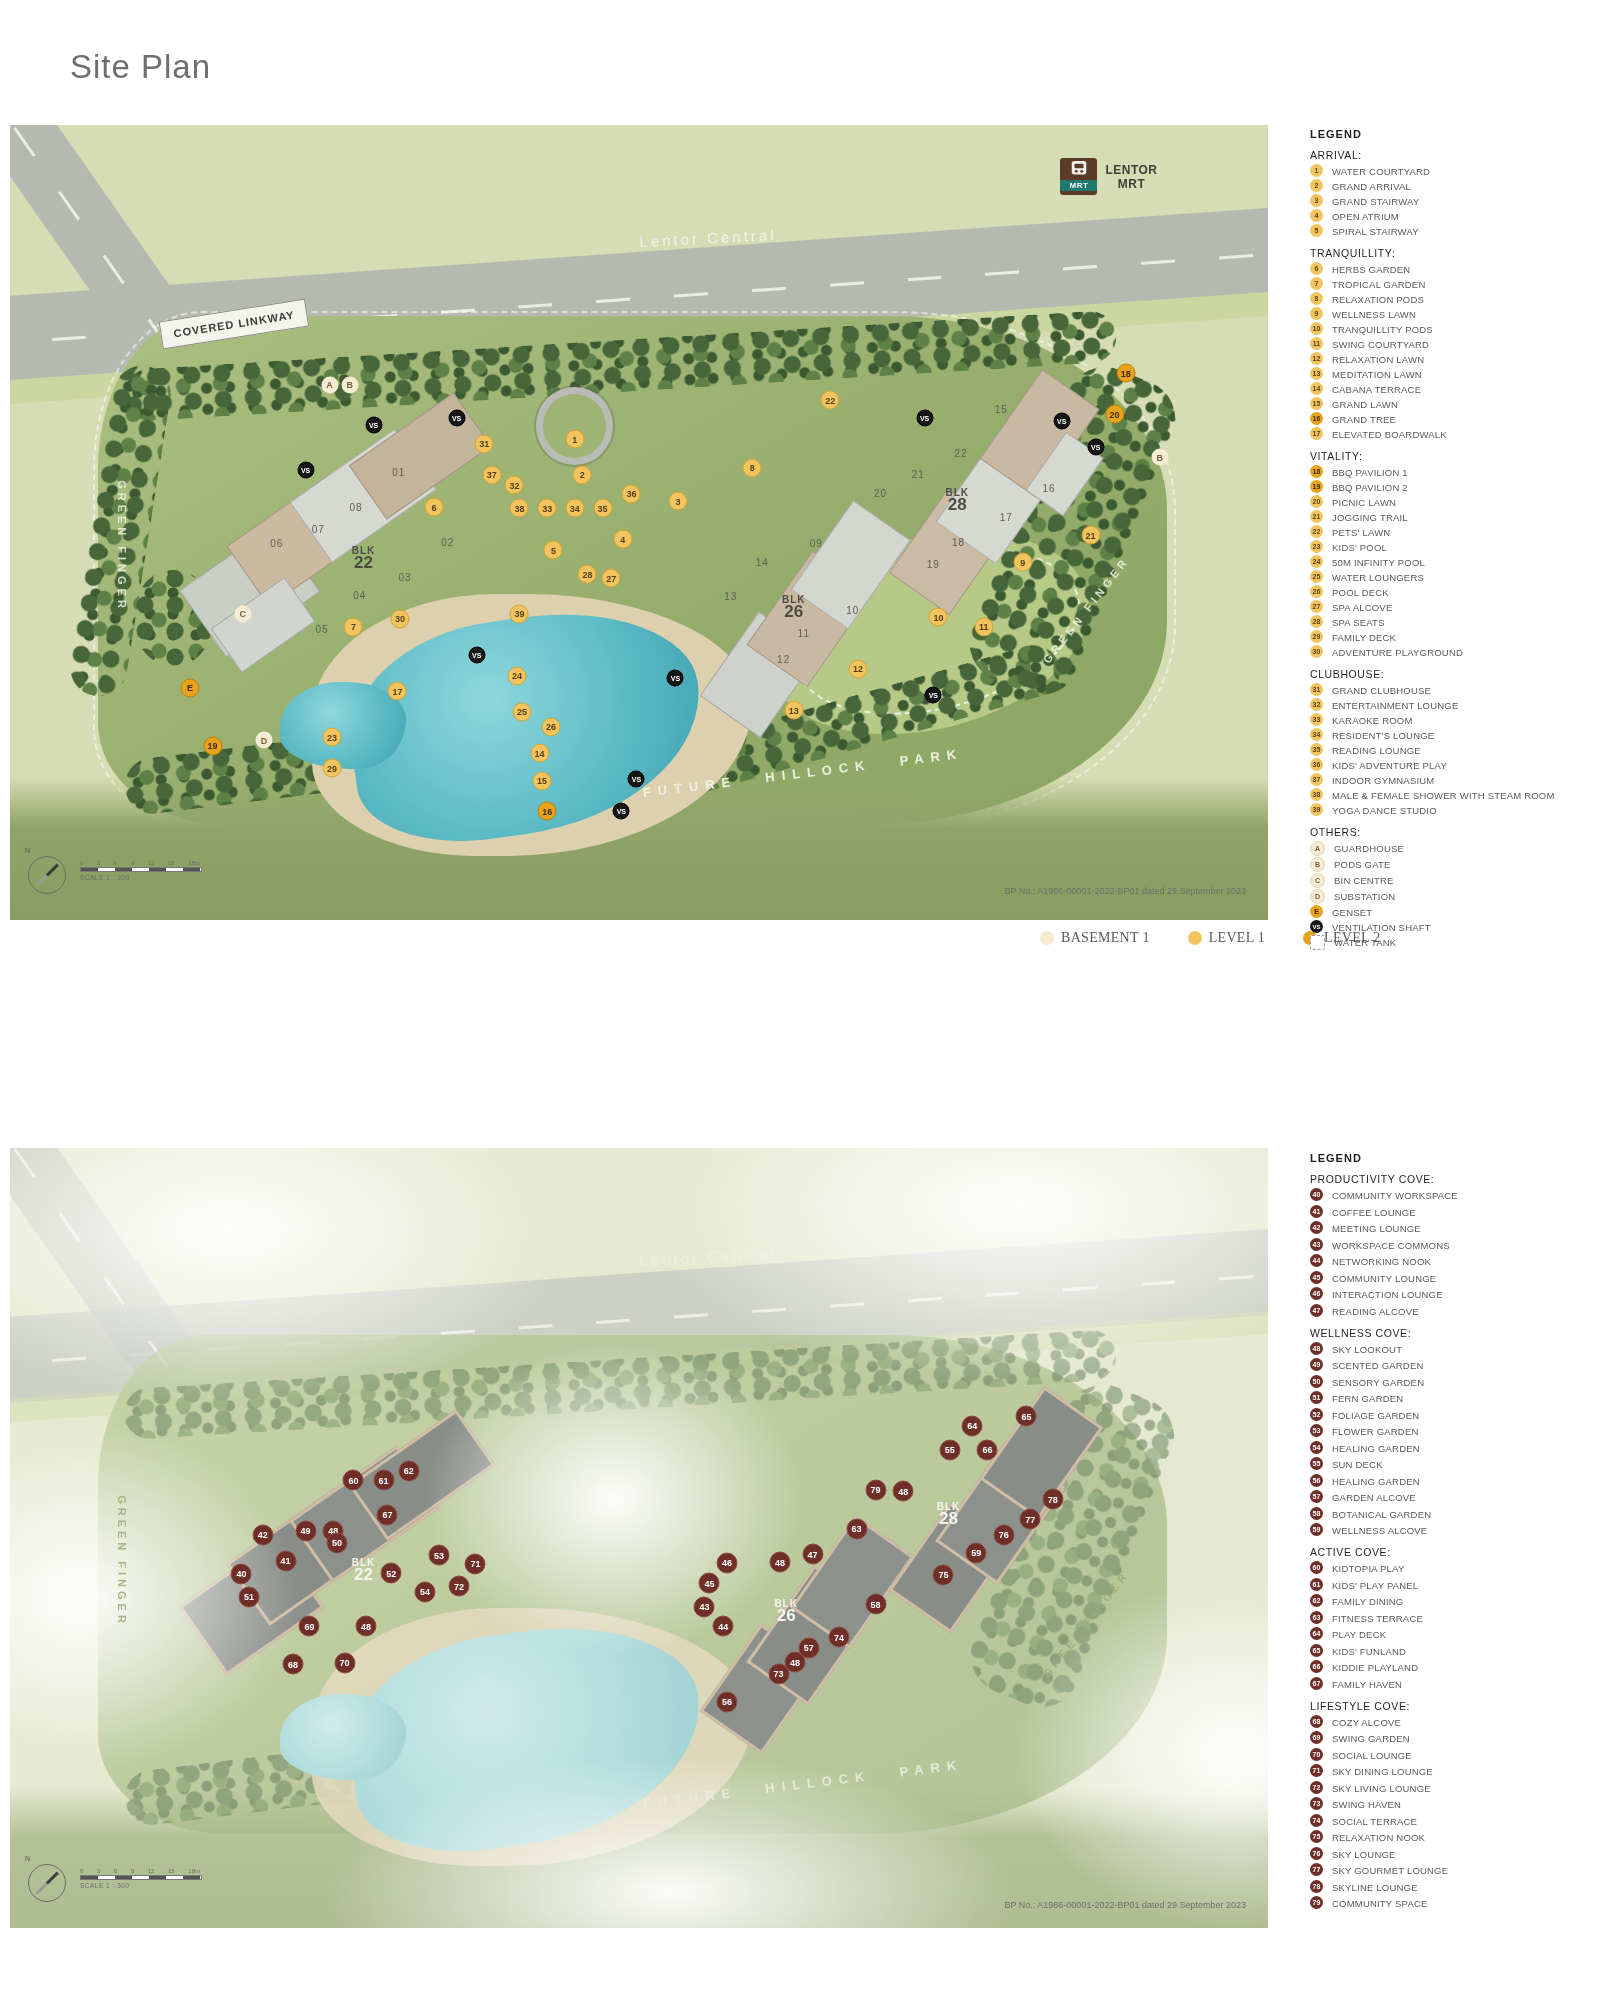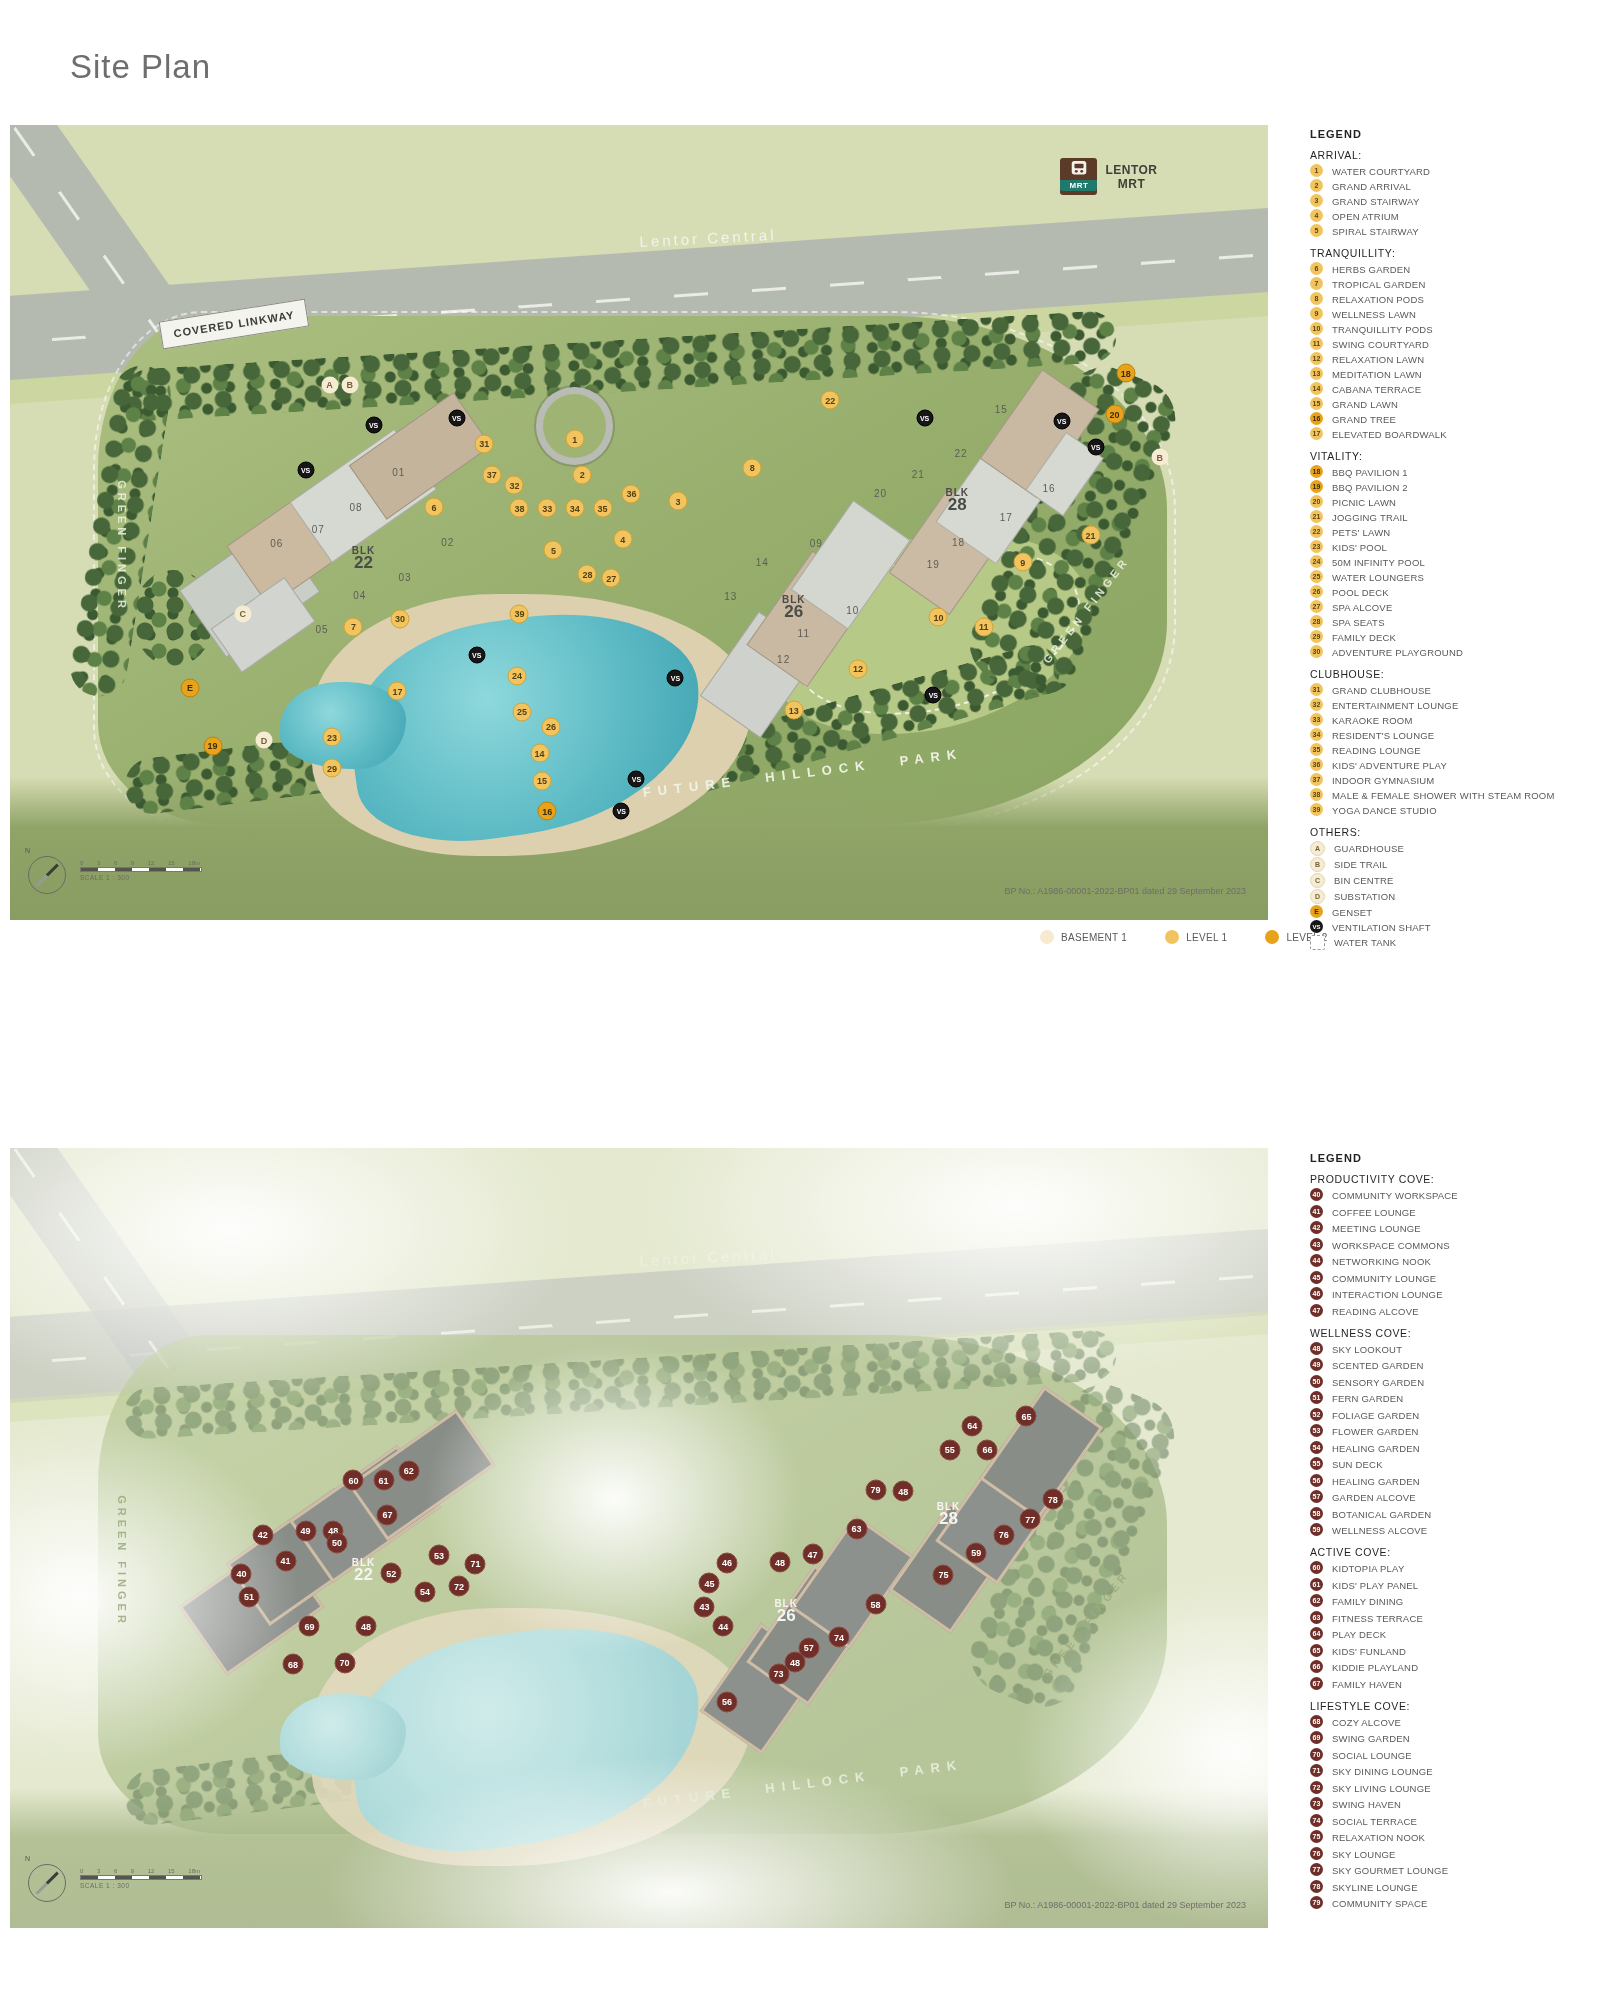--- a/index.html
+++ b/index.html
@@ -102,21 +102,21 @@
   .sw.vs{background:#161616;color:#fff;font-size:6px;}
   .sw.tank{background:#fff;border:1px dashed #9a9a94;border-radius:2px;}
   .sw.mar{background:#6f2f28;color:#fff;}
   .ltext{font-size:9.5px;color:#58595b;line-height:13px;letter-spacing:.2px;padding-top:1px;}
   #legend2 .lrow{margin-bottom:2.5px;}
 
   
   .levels{position:absolute;left:1040px;top:930px;display:flex;gap:38px;z-index:3;}
   .lvl{display:flex;align-items:center;gap:7px;}
   .lvl .dot{width:14px;height:14px;border-radius:50%;}
-  .lvl .t{font-size:10px;color:#58595b;letter-spacing:.3px;}
+  .lvl .t{font-size:14px;color:#58595b;letter-spacing:.3px;font-family:Liberation Serif, serif;}
 </style>
 </head>
 <body>
 <div class="page">
 
 <div class="sec-title" style="left:70px;top:48px;">Site Plan</div>
 
 <div class="map" id="map1">
 
   <div class="layer road" style="left:-3%;top:16%;width:106%;height:11%;transform:rotate(-4deg);">
@@ -478,21 +478,21 @@
           <span class="sw g1">39</span>
           <span class="ltext">YOGA DANCE STUDIO</span>
         </div>
         <div class="lsec">OTHERS:</div>
         <div class="lrow">
           <span class="sw pale">A</span>
           <span class="ltext">GUARDHOUSE</span>
         </div>
         <div class="lrow">
           <span class="sw pale">B</span>
-          <span class="ltext">SIDE TRAIL</span>
+          <span class="ltext">PODS GATE</span>
         </div>
         <div class="lrow">
           <span class="sw pale">C</span>
           <span class="ltext">BIN CENTRE</span>
         </div>
         <div class="lrow">
           <span class="sw pale">D</span>
           <span class="ltext">SUBSTATION</span>
         </div>
         <div class="lrow">

